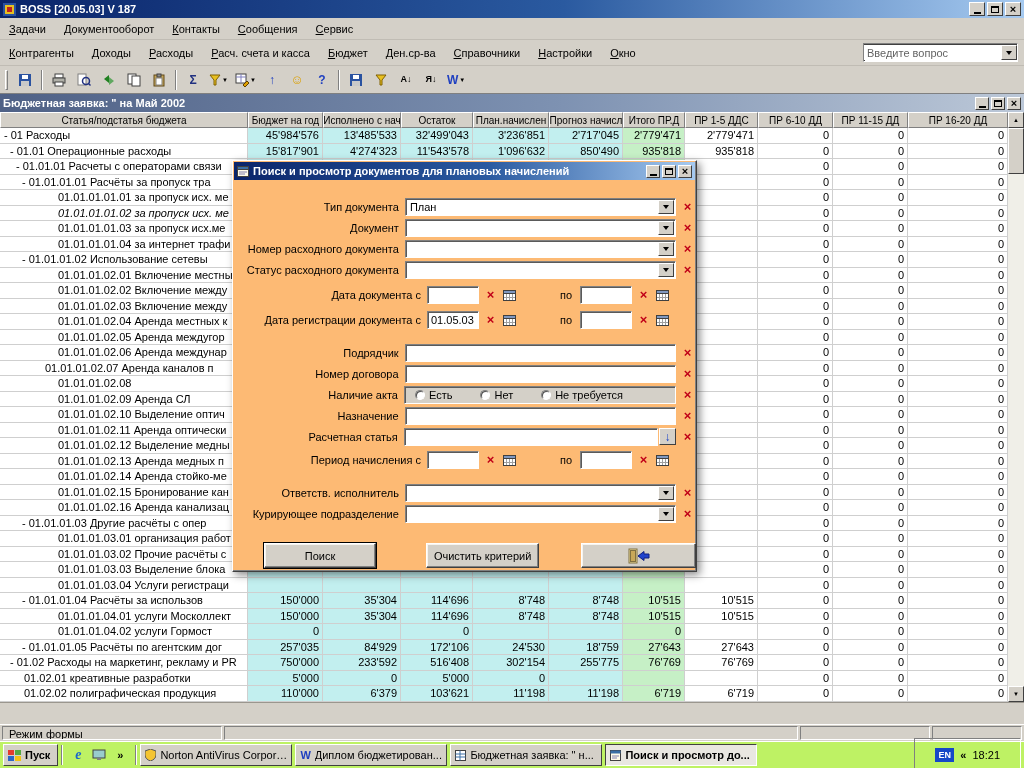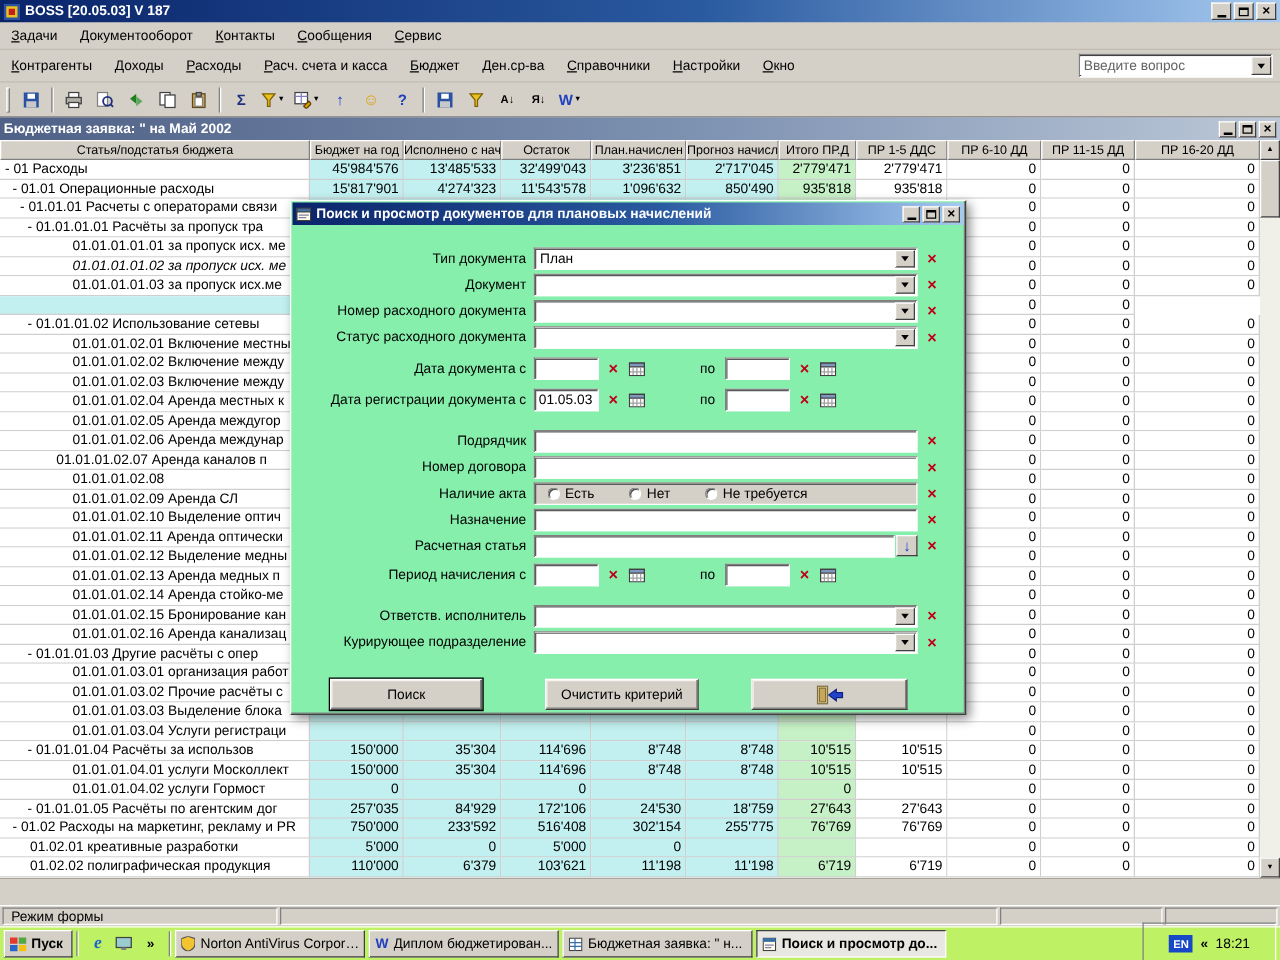--- a/index.html
+++ b/index.html
@@ -67,21 +67,21 @@
 .chev{font-weight:bold;}
 .tasks{display:flex;gap:3px;flex:1;min-width:0;}
 .task{width:152px;height:22px;border:1px solid;border-color:#fff #404040 #404040 #fff;background:#d4d0c8;display:flex;align-items:center;gap:4px;padding:0 4px;overflow:hidden;white-space:nowrap;}
 .task.active{border-color:#404040 #fff #fff #404040;background:#e9e7e1;font-weight:bold;}
 .task-label{overflow:hidden;text-overflow:ellipsis;}
 .tray{display:flex;align-items:center;gap:6px;border:1px solid;border-color:#808080 #fff #fff #808080;height:34px;padding:0 20px;}
 .lang{background:#1648c8;color:#fff;width:19px;height:14px;font-size:9px;font-weight:bold;display:flex;align-items:center;justify-content:center;}
 .chevleft{font-weight:bold;}
 
 
-.dialog{position:absolute;left:232px;top:160px;width:541px;height:412px;background:#86efac;border:1px solid;border-color:#fff #404040 #404040 #fff;box-shadow:inset -1px -1px 0 #808080,3px 3px 8px rgba(0,0,0,.45);}
+.dialog{position:absolute;left:232px;top:160px;width:465px;height:412px;background:#fdba74;border:1px solid;border-color:#fff #404040 #404040 #fff;box-shadow:inset -1px -1px 0 #808080,3px 3px 8px rgba(0,0,0,.45);}
 .dtitle{height:18px;margin:1px;background:linear-gradient(90deg,#0a246a,#2a5aa0 55%,#a6caf0);display:flex;align-items:center;color:#fff;font-weight:bold;padding:0 3px;gap:4px;}
 .dbody{padding-top:14px;}
 .frow{display:flex;align-items:center;height:19px;margin-top:2px;}
 .flabel{width:194px;text-align:right;padding-right:6px;white-space:nowrap;}
 .sunk{background:#fff;border:1px solid;border-color:#808080 #fff #fff #808080;box-shadow:inset 1px 1px 0 #5a5a5a;}
 .combo{position:relative;width:307px;height:18px;}
 .cval{display:block;padding:1px 4px;line-height:14px;overflow:hidden;white-space:nowrap;}
 .combo .carrow{position:absolute;top:1px;right:1px;height:14px;}
 .tinput{width:52px;height:18px;font-size:11px;padding:0 3px;outline:none;}
 .biginput{width:307px;height:18px;font-size:11px;padding:0 3px;outline:none;}
@@ -405,20 +405,21 @@
           <div class="cell num k3"></div>
           <div class="cell num k4"></div>
           <div class="cell num k5"></div>
           <div class="cell num k6"></div>
           <div class="cell num k7"></div>
           <div class="cell num k8">0</div>
           <div class="cell num k9">0</div>
           <div class="cell num k10">0</div>
         </div>
         <div class="grow">
+          <div class="cell lab" style="padding-left: 58px;">01.01.01.01.04 за интернет трафи</div>
           <div class="cell num k1"></div>
           <div class="cell num k2"></div>
           <div class="cell num k3"></div>
           <div class="cell num k4"></div>
           <div class="cell num k5"></div>
           <div class="cell num k6"></div>
           <div class="cell num k7"></div>
           <div class="cell num k8">0</div>
           <div class="cell num k9">0</div>
           <div class="cell num k10">0</div>

